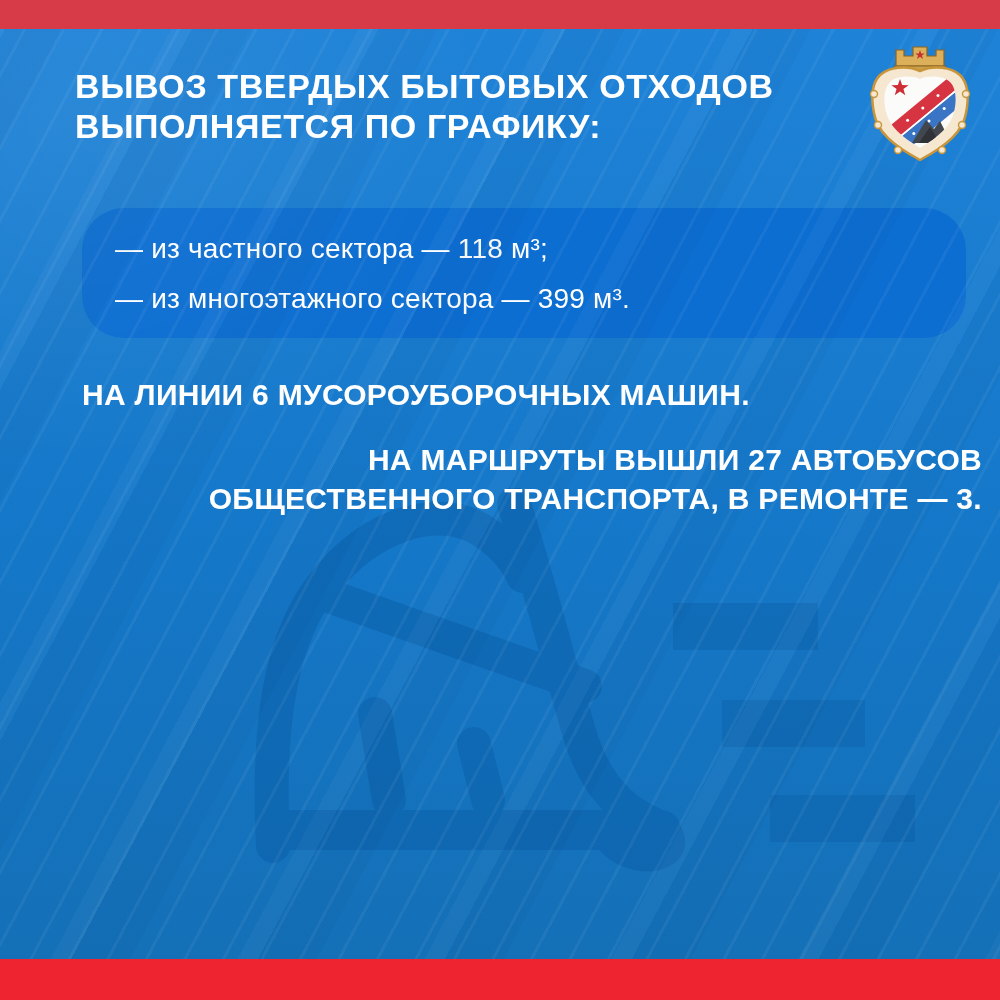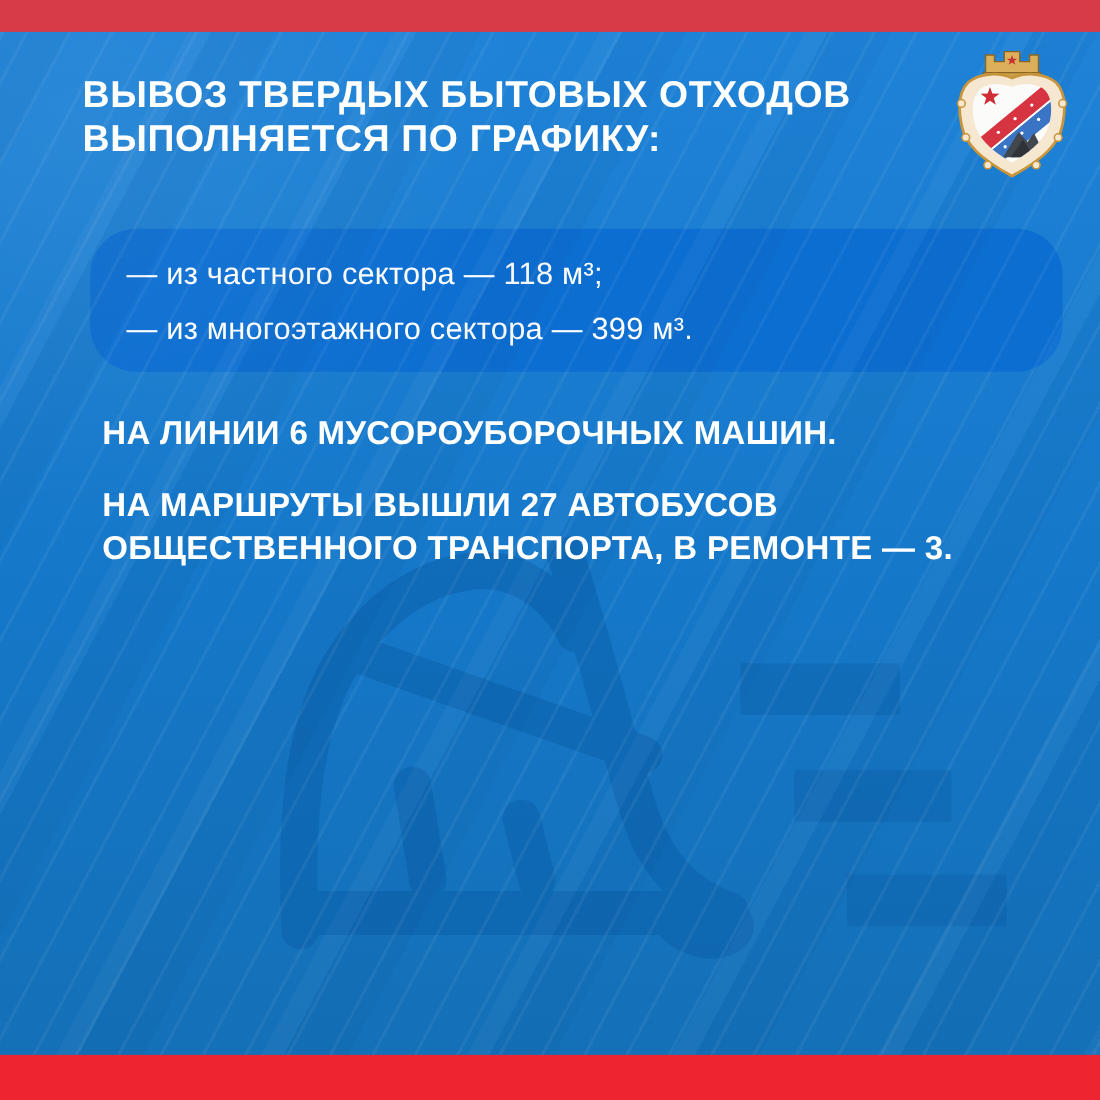--- a/index.html
+++ b/index.html
@@ -35,24 +35,24 @@
   .stats-panel{
     position:absolute;left:82px;top:208px;width:884px;height:130px;z-index:2;
     background:var(--panel,#0c6ed1);border-radius:42px;
     display:flex;flex-direction:column;justify-content:center;gap:19px;
     padding:0 0 0 33px;box-sizing:border-box;
   }
   .stats-line{
     color:var(--text,#ffffff);font-size:28px;line-height:31px;letter-spacing:0.2px;
   }
 
-  .info{position:absolute;left:93px;z-index:5;color:var(--text,#ffffff);
+  .info{position:absolute;left:82px;z-index:5;color:var(--text,#ffffff);
     font-weight:bold;font-size:30px;line-height:39px;letter-spacing:0.3px;width:900px;}
   .info-1{top:375px;}
-  .info-2{top:440px;}
+  .info-2{top:440px;text-align:right;}
 
   .watermark{position:absolute;left:225px;top:488px;width:480px;height:420px;z-index:1;}
   .motion-bar{position:absolute;z-index:1;background:var(--watermark,#0b5fa8);opacity:0.42;}
   .motion-bar-1{left:673px;top:603px;width:145px;height:47px;}
   .motion-bar-2{left:722px;top:700px;width:143px;height:47px;}
   .motion-bar-3{left:770px;top:795px;width:145px;height:47px;}
 </style>
 </head>
 <body>
 

